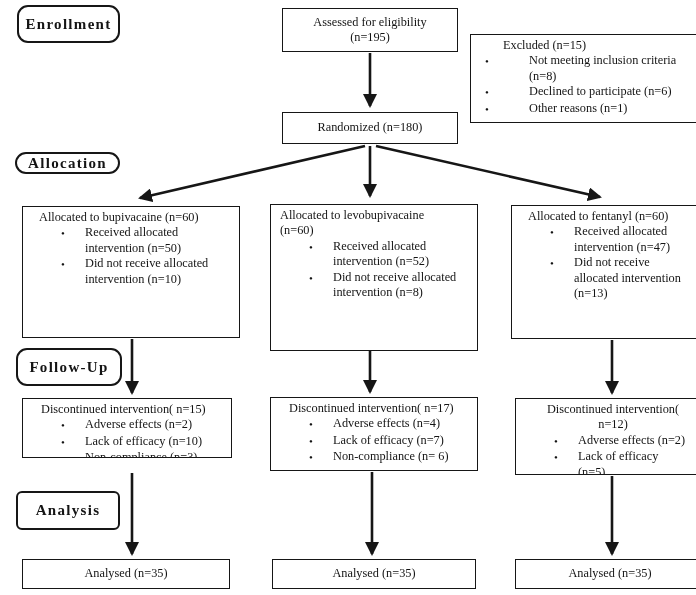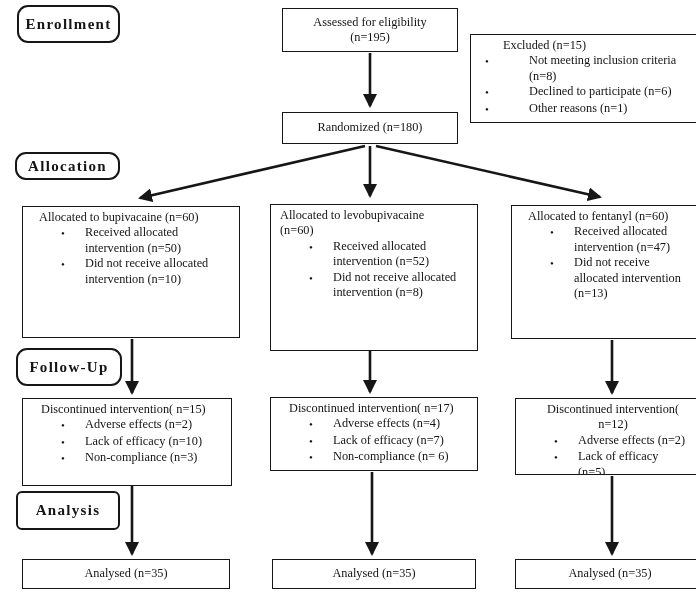--- a/index.html
+++ b/index.html
@@ -26,34 +26,34 @@
     border:2px solid var(--line);border-radius:11px;box-sizing:border-box;
     display:flex;align-items:center;justify-content:center;
     font-weight:bold;font-size:15px;letter-spacing:1.3px;
   }
   .title{padding:3px 4px 0 16px;}
   .brow{display:flex;padding-left:38px;}
   .brow .bullet{flex:0 0 24px;font-size:11px;padding-top:1px;}
   .brow .btxt{flex:1 1 auto;}
   
   #stage-enrollment{left:5px;top:5px;width:103px;height:38px;}
-  #stage-allocation{left:3px;top:152px;width:105px;height:28px;}
+  #stage-allocation{left:3px;top:152px;width:105px;height:22px;}
   #stage-followup{left:4px;top:348px;width:106px;height:38px;}
   #stage-analysis{left:4px;top:491px;width:104px;height:39px;border-radius:6px;}
   #box-assessed{left:270px;top:8px;width:176px;height:44px;}
   #box-excluded{left:458px;top:34px;width:234px;height:89px;}
   #box-excluded .title{padding-left:32px;}
   #box-excluded .brow{padding-left:14px;}
   #box-excluded .brow .bullet{flex-basis:44px;}
   #box-randomized{left:270px;top:112px;width:176px;height:32px;}
   #box-alloc-left{left:10px;top:206px;width:218px;height:132px;}
   #box-alloc-mid{left:258px;top:204px;width:208px;height:147px;}
   #box-alloc-mid .title{padding-left:9px;}
   #box-alloc-right{left:499px;top:205px;width:193px;height:134px;}
-  #box-disc-left{left:10px;top:398px;width:210px;height:88px;}
+  #box-disc-left{left:10px;top:398px;width:210px;height:60px;}
   #box-disc-left .title{padding-left:18px;}
   #box-disc-mid{left:258px;top:397px;width:208px;height:74px;}
   #box-disc-mid .title{padding-left:18px;}
   #box-disc-right{left:503px;top:398px;width:190px;height:77px;}
   #box-disc-right .title{padding-left:10px;text-align:center;}
   #box-analysed-left{left:10px;top:559px;width:208px;height:30px;}
   #box-analysed-mid{left:260px;top:559px;width:204px;height:30px;}
   #box-analysed-right{left:503px;top:559px;width:190px;height:30px;}
 </style>
 </head>

